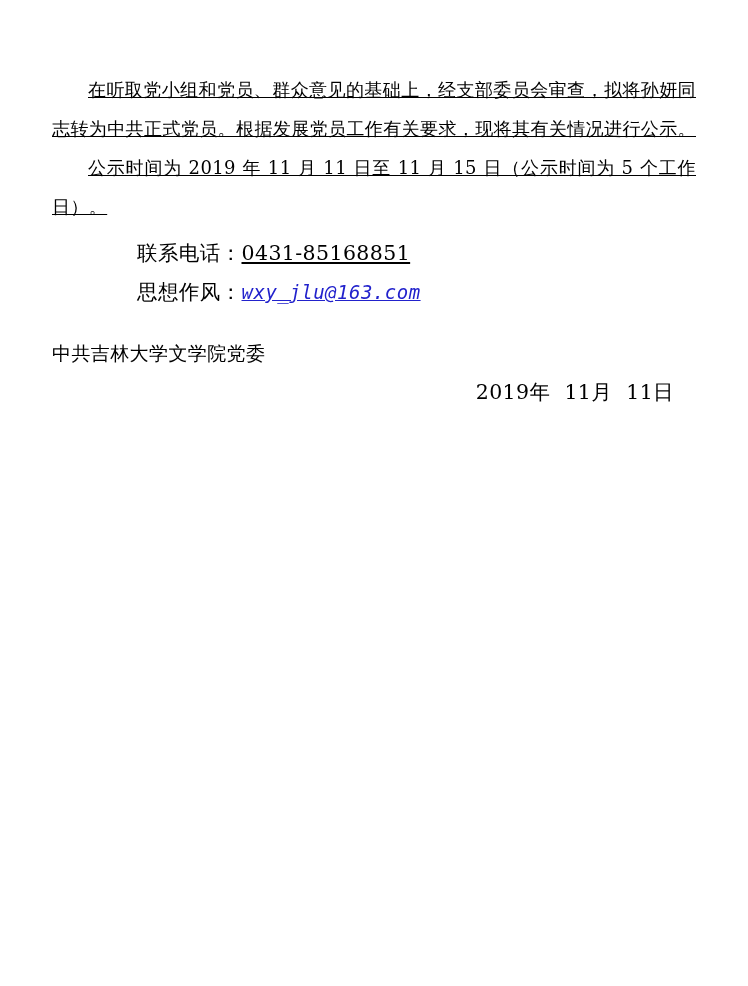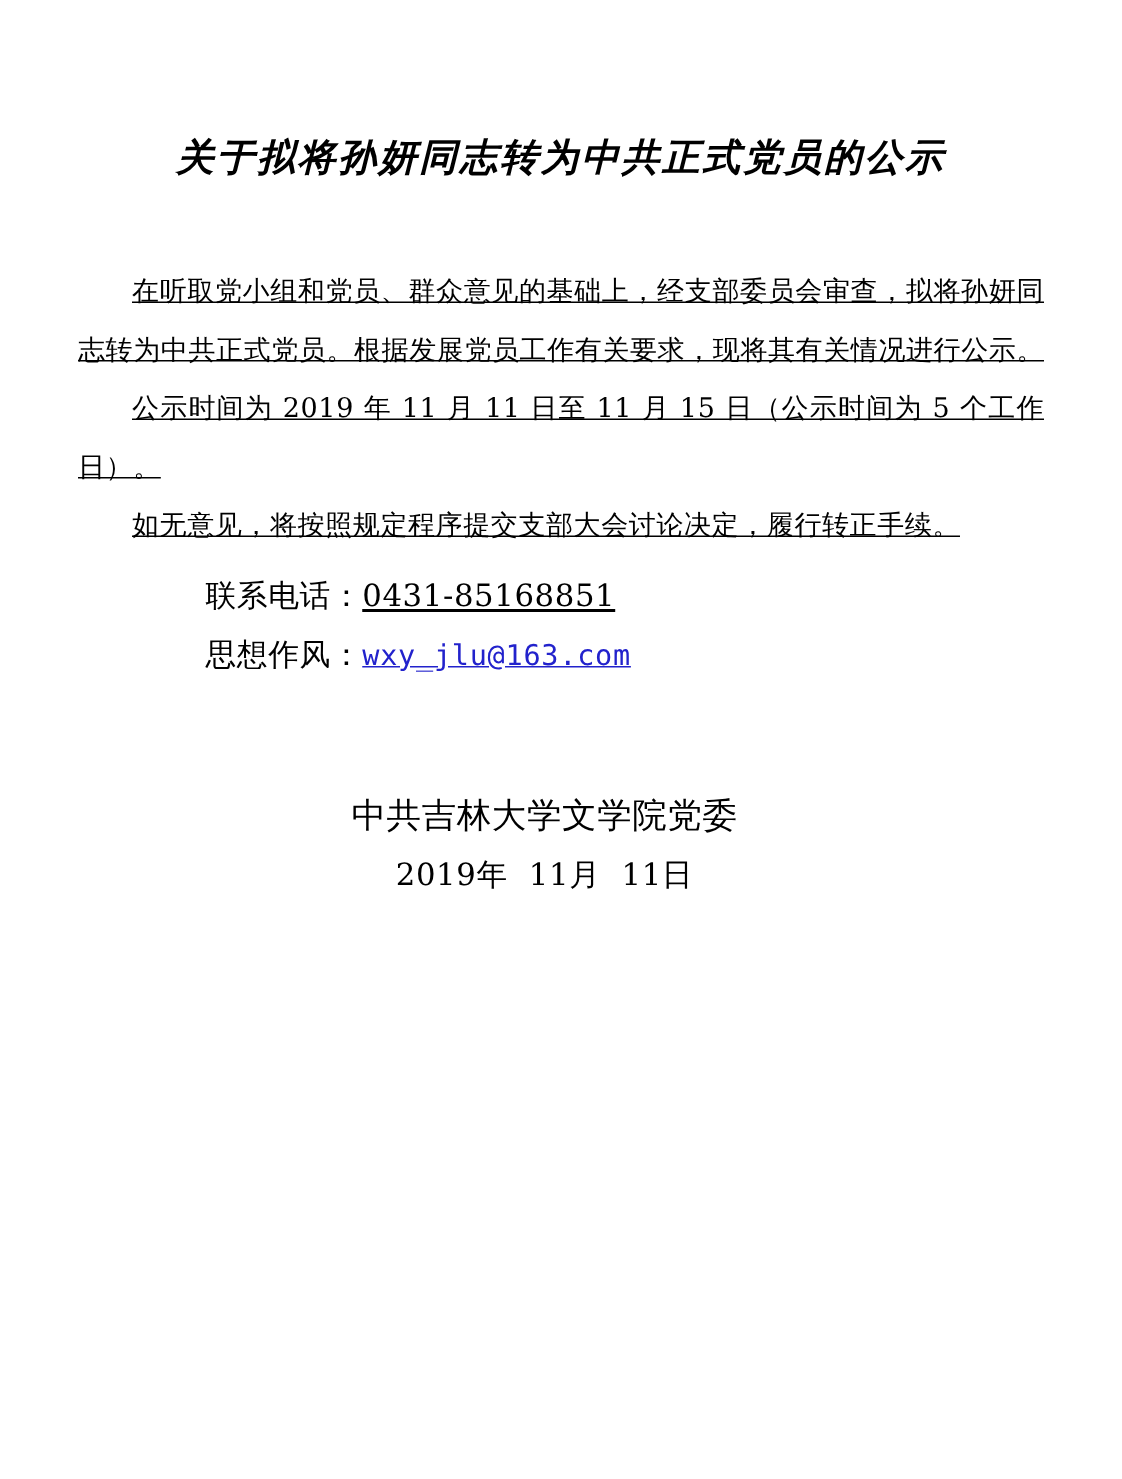--- a/index.html
+++ b/index.html
@@ -56,54 +56,53 @@
   .mono-val {
     font-family: "DejaVu Serif", serif;
     text-decoration: underline;
   }
   .email-link {
     color: #2222cc;
     text-decoration: underline;
     font-family: "DejaVu Sans Mono", monospace;
     font-size: 19px;
     letter-spacing: 0.5px;
+    font-style: italic;
   }
   .signature {
-    margin-top: 68px;
-    text-align: center;
-    font-size: 23px;
+    margin-top: 22px;
+    text-align: left;
+    font-size: 19px;
     line-height: 39px;
     padding-right: 22px;
     letter-spacing: 0.4px;
   }
   .sign-date {
-    text-align: center;
+    text-align: right;
     font-size: 20.5px;
     line-height: 39px;
     padding-right: 22px;
     letter-spacing: 0.4px;
   }
   .sign-date .gap {
     display: inline-block;
     width: 14px;
   }
   .spacer-sm {
     height: 8px;
   }
 </style>
 </head>
 <body>
 
 <div class="page">
 
-  <div class="doc-title">关于拟将孙妍同志转为中共正式党员的公示</div>
 
   <p class="para">在听取党小组和党员、群众意见的基础上，经支部委员会审查，拟将孙妍同志转为中共正式党员。根据发展党员工作有关要求，现将其有关情况进行公示。</p>
   <p class="para">公示时间为 2019 年 11 月 11 日至 11 月 15 日（公示时间为 5 个工作日）。</p>
-  <p class="para">如无意见，将按照规定程序提交支部大会讨论决定，履行转正手续。</p>
 
   <div class="spacer-sm"></div>
 
   <p class="contact-line"><span class="label">联系电话：</span><span class="mono-val">0431-85168851</span></p>
 
   <p class="contact-line"><span class="label">思想作风：</span><a href="#" class="email-link">wxy_jlu@163.com</a></p>
 
   <div class="signature">中共吉林大学文学院党委</div>
 
   <div class="sign-date"><span>2019</span><span>年</span><span class="gap"></span><span>11</span><span>月</span><span class="gap"></span><span>11</span><span>日</span></div>

